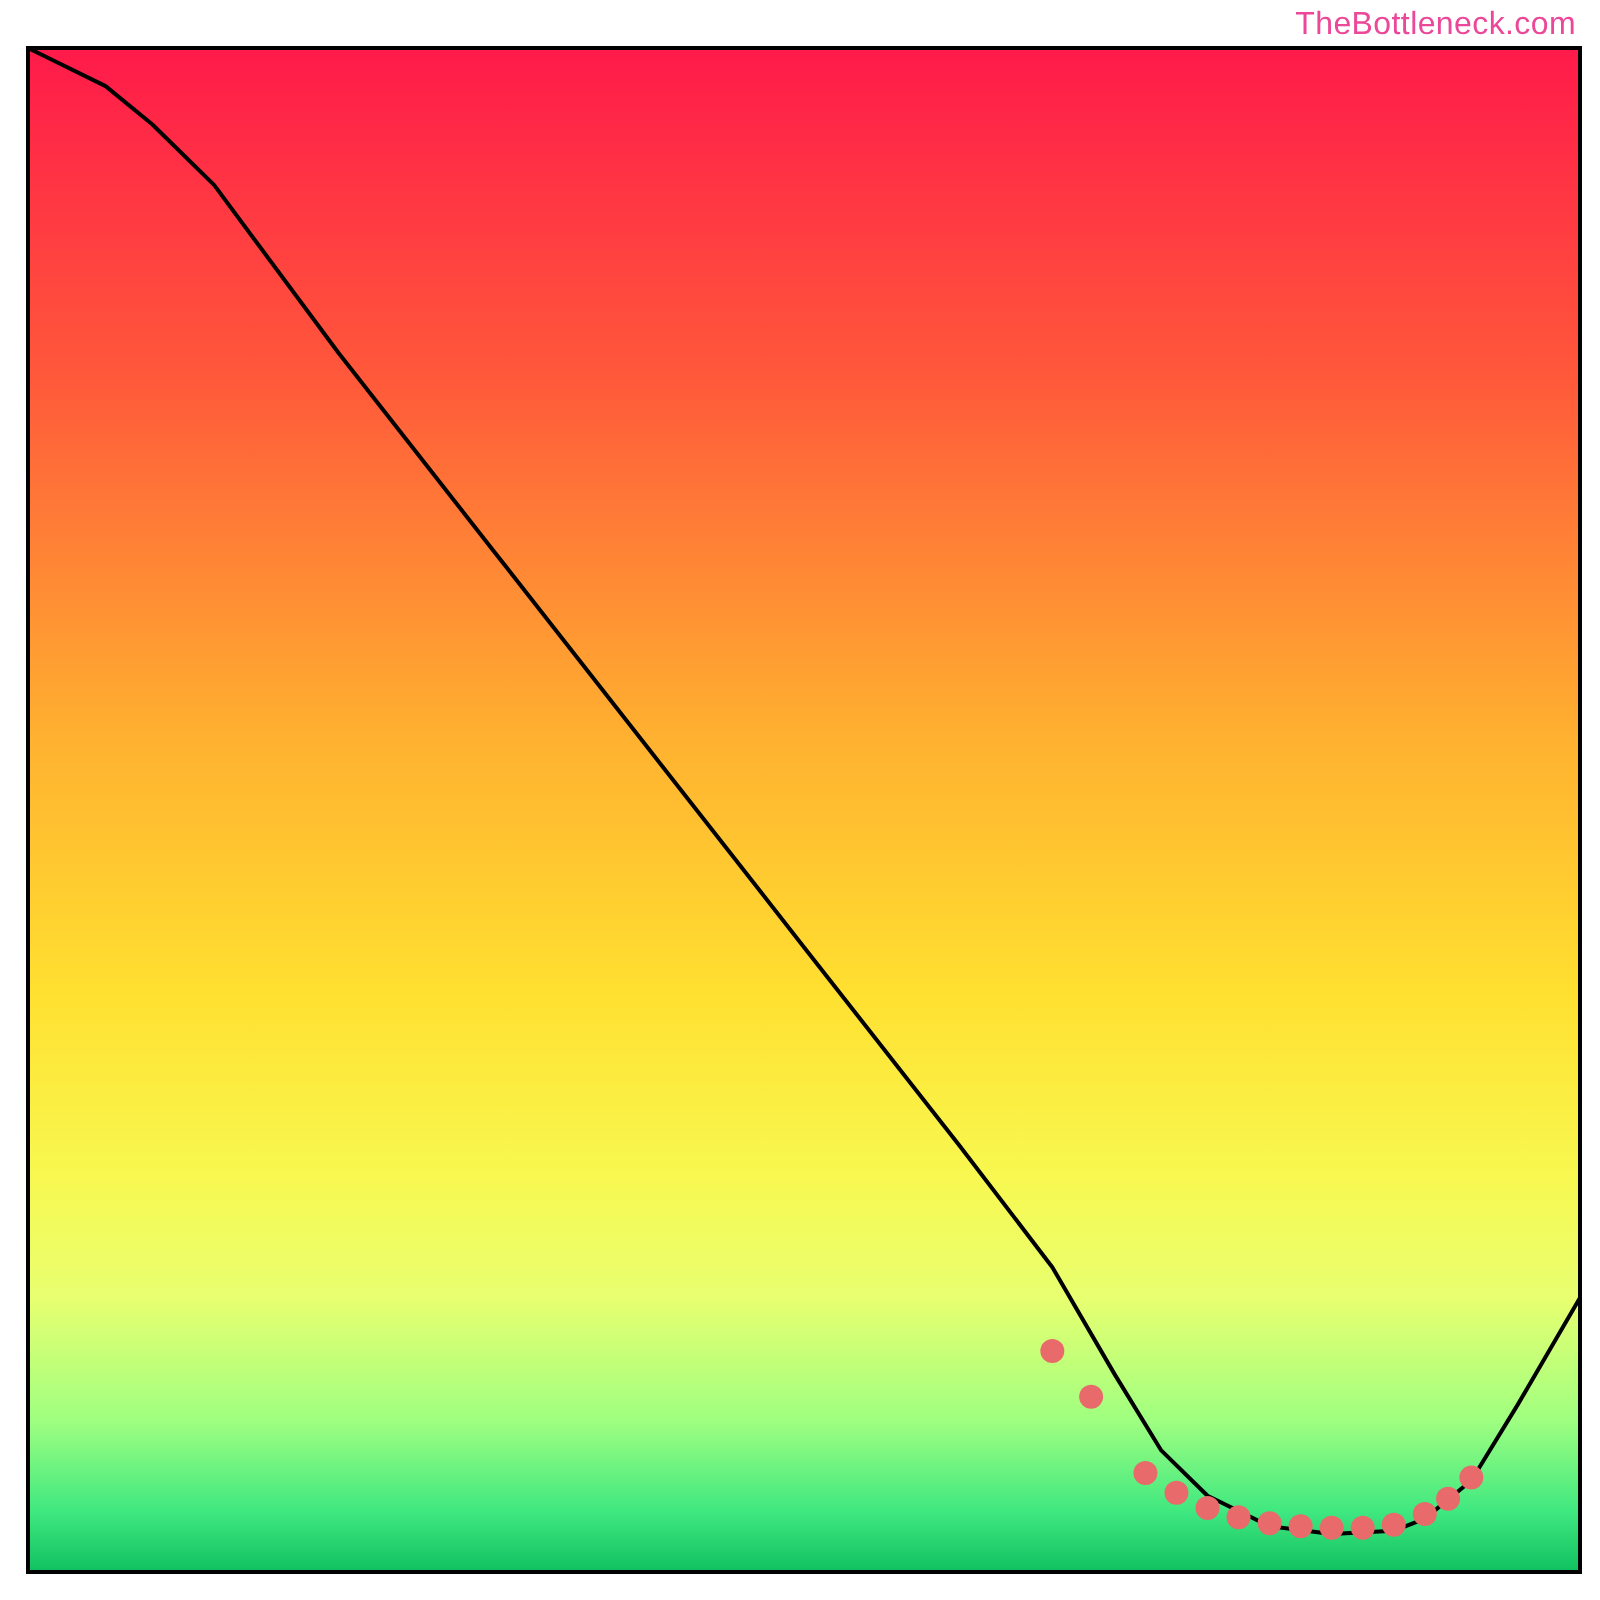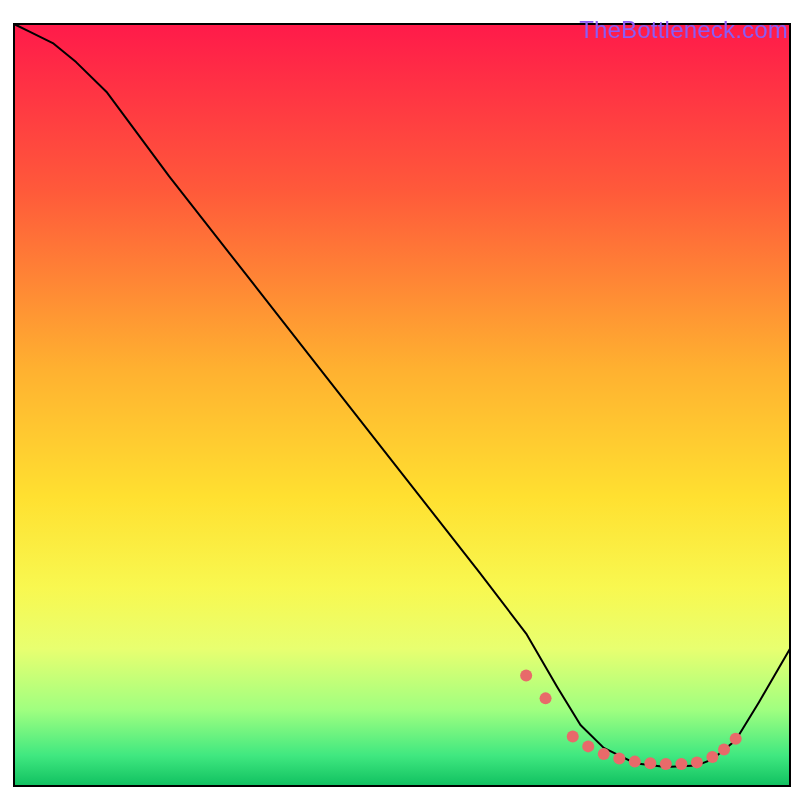--- a/index.html
+++ b/index.html
@@ -1,18 +1,18 @@
 <!DOCTYPE html>
 <html><head>
 <meta charset="utf-8">
 <style>
   * { margin: 0; padding: 0; box-sizing: border-box; }
   body { width: 800px; height: 800px; overflow: hidden; position: relative; font-family: Arial, sans-serif; }
   .chart-container { width: 800px; height: 800px; position: relative; }
-  .watermark { position: absolute; top: 16px; right: 12px; color: #8b5cf6; font-size: 24px; font-weight: 500; z-index: 10; letter-spacing: 0.2px; }
+  .watermark { position: absolute; top: 4px; right: 12px; color: #ec4899; font-size: 16px; font-weight: 500; z-index: 10; letter-spacing: 0.2px; }
   svg { display: block; }
 </style>
 </head>
 <body>
 
 <div class="chart-container">
   <div class="watermark">TheBottleneck.com</div>
   <svg id="chart-svg" width="800" height="800" viewBox="0 0 800 800">
     <defs>
       <linearGradient id="bg-grad" x1="0" y1="0" x2="0" y2="1">

